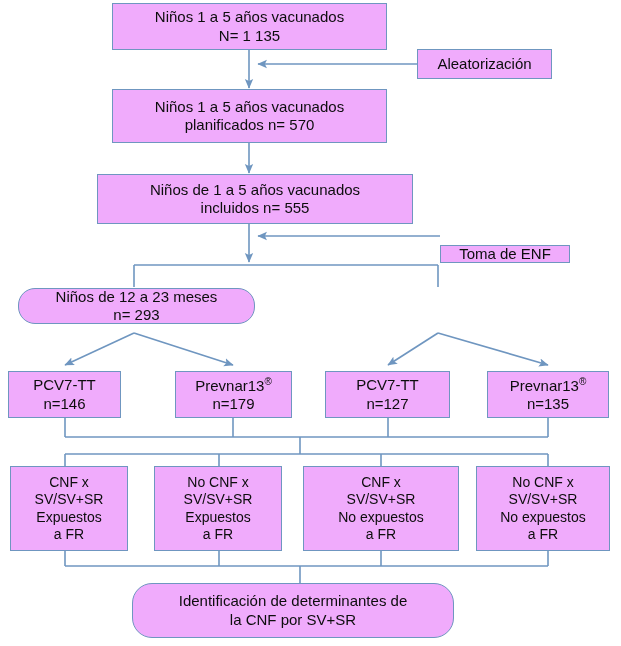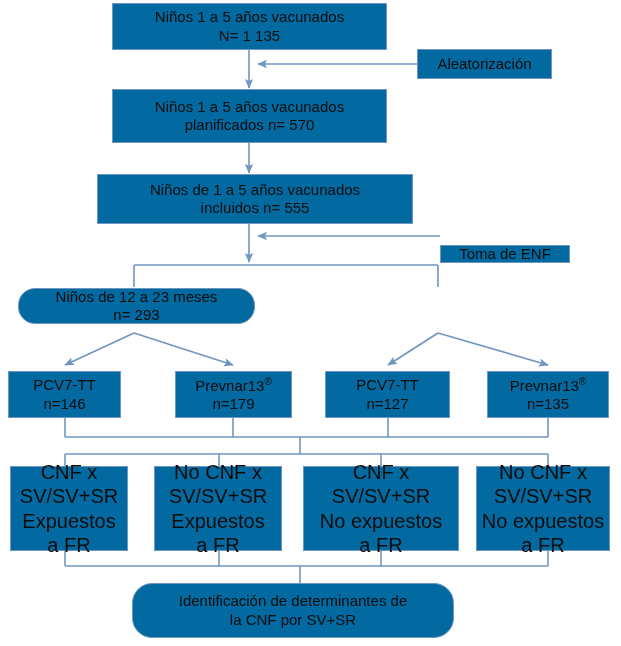--- a/index.html
+++ b/index.html
@@ -22,37 +22,37 @@
     position: absolute;
     top: 0;
     left: 0;
     width: 621px;
     height: 646px;
   }
   .node {
     position: absolute;
     box-sizing: border-box;
     border: 1.4px solid #6f96c0;
-    background: #0369a1;
+    background: #f0abfc;
     color: #0d0d0d;
     display: flex;
     align-items: center;
     justify-content: center;
     text-align: center;
     line-height: 1.22;
     font-size: 15px;
     z-index: 2;
     white-space: pre-line;
     padding: 2px 4px;
   }
   .node.rounded {
     border-radius: 20px;
   }
   .node.small {
-    font-size: 20px;
+    font-size: 14px;
   }
   .sup {
     font-size: 10px;
     vertical-align: super;
   }
 </style>
 </head>
 <body>
 
 <div id="chart-root">

